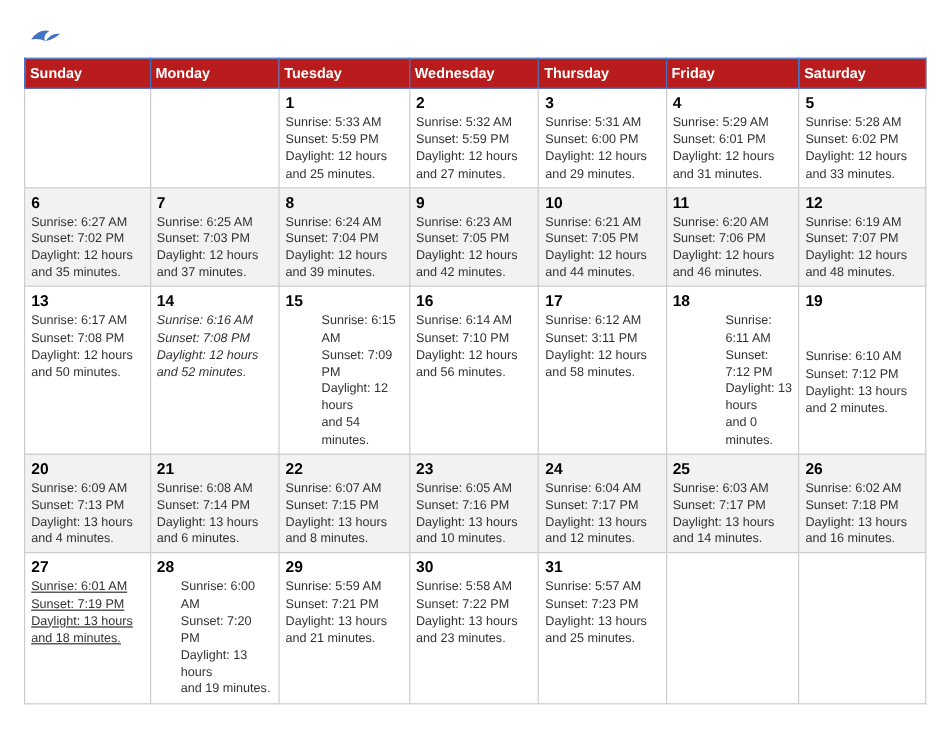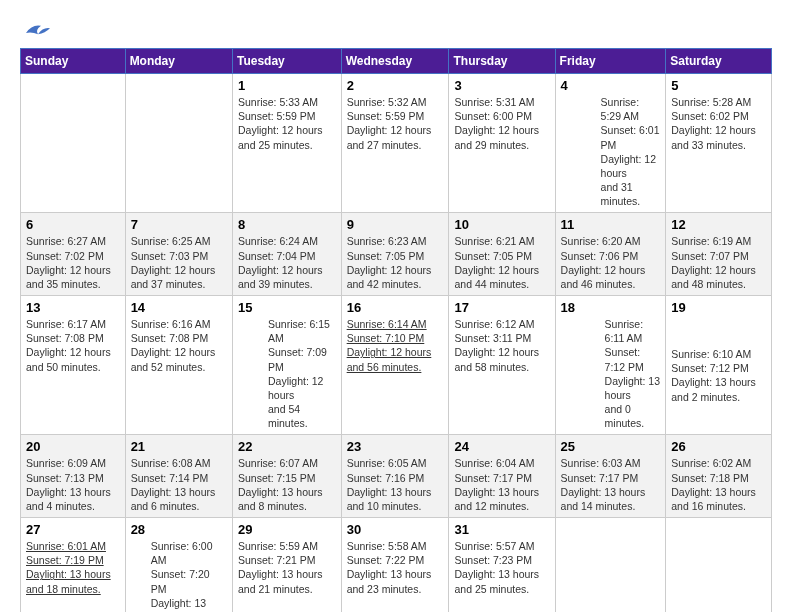--- a/index.html
+++ b/index.html
@@ -67,21 +67,21 @@
     .day-info {
       color: #333;
       font-size: 10.5px;
       line-height: 1.35;
     }
     .empty-cell {
       background: #f9f9f9;
     }
     tr:nth-child(odd) td { background: #fff; }
     tr:nth-child(even) td { background: #f2f2f2; }
-    .calendar thead tr th { background: #4c1d95; }
+    .calendar thead tr th { background: #b91c1c; }
   </style>
 </head>
 <body>
 
 <div class="header">
   <div class="logo">
     <svg class="logo-bird" viewBox="0 0 50 30">
       <path d="M10,20 Q20,5 35,8 Q25,15 30,22 Q20,18 10,20Z" fill="#4472c4"></path>
       <path d="M30,22 Q38,10 50,12 Q42,20 30,22Z" fill="#4472c4"></path>
     </svg>
@@ -128,21 +128,21 @@
         </td>
         <td>
           <span class="day-num">3</span>
           <div class="day-info" style="white-space: pre-line;">Sunrise: 5:31 AM
 Sunset: 6:00 PM
 Daylight: 12 hours
 and 29 minutes.</div>
         </td>
         <td>
           <span class="day-num">4</span>
-          <div class="day-info" style="white-space: pre-line; margin-left: 40px;">Sunrise: 5:29 AM
+          <div class="day-info" style="white-space: pre-line;">Sunrise: 5:29 AM
 Sunset: 6:01 PM
 Daylight: 12 hours
 and 31 minutes.</div>
         </td>
         <td>
           <span class="day-num">5</span>
           <div class="day-info" style="white-space: pre-line;">Sunrise: 5:28 AM
 Sunset: 6:02 PM
 Daylight: 12 hours
 and 33 minutes.</div>
@@ -202,35 +202,35 @@
       <tr>
         <td>
           <span class="day-num">13</span>
           <div class="day-info" style="white-space: pre-line;">Sunrise: 6:17 AM
 Sunset: 7:08 PM
 Daylight: 12 hours
 and 50 minutes.</div>
         </td>
         <td>
           <span class="day-num">14</span>
-          <div class="day-info" style="white-space: pre-line;">Sunrise: 6:16 AM
+          <div class="day-info" style="white-space: pre-line; font-style: italic;">Sunrise: 6:16 AM
 Sunset: 7:08 PM
 Daylight: 12 hours
 and 52 minutes.</div>
         </td>
         <td>
           <span class="day-num">15</span>
           <div class="day-info" style="white-space: pre-line; margin-left: 30px;">Sunrise: 6:15 AM
 Sunset: 7:09 PM
 Daylight: 12 hours
 and 54 minutes.</div>
         </td>
         <td>
           <span class="day-num">16</span>
-          <div class="day-info" style="white-space: pre-line; text-decoration: underline;">Sunrise: 6:14 AM
+          <div class="day-info" style="white-space: pre-line;">Sunrise: 6:14 AM
 Sunset: 7:10 PM
 Daylight: 12 hours
 and 56 minutes.</div>
         </td>
         <td>
           <span class="day-num">17</span>
           <div class="day-info" style="white-space: pre-line;">Sunrise: 6:12 AM
 Sunset: 3:11 PM
 Daylight: 12 hours
 and 58 minutes.</div>

